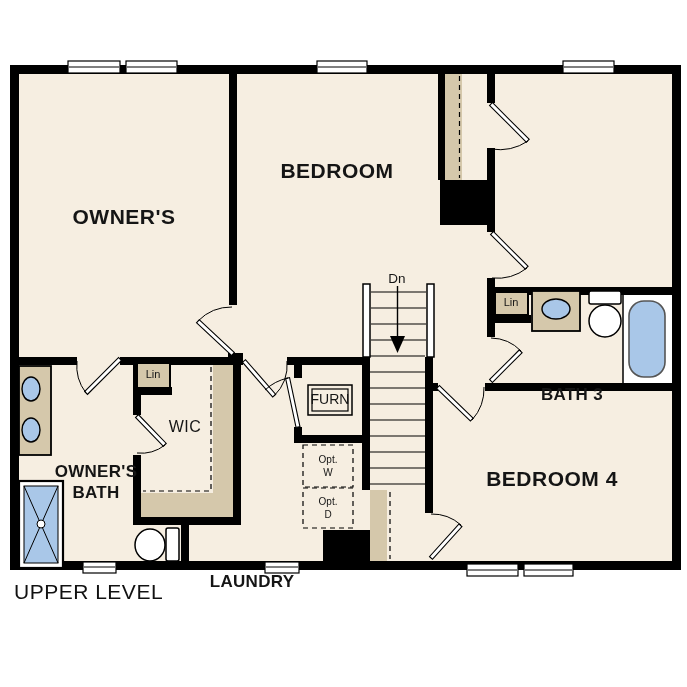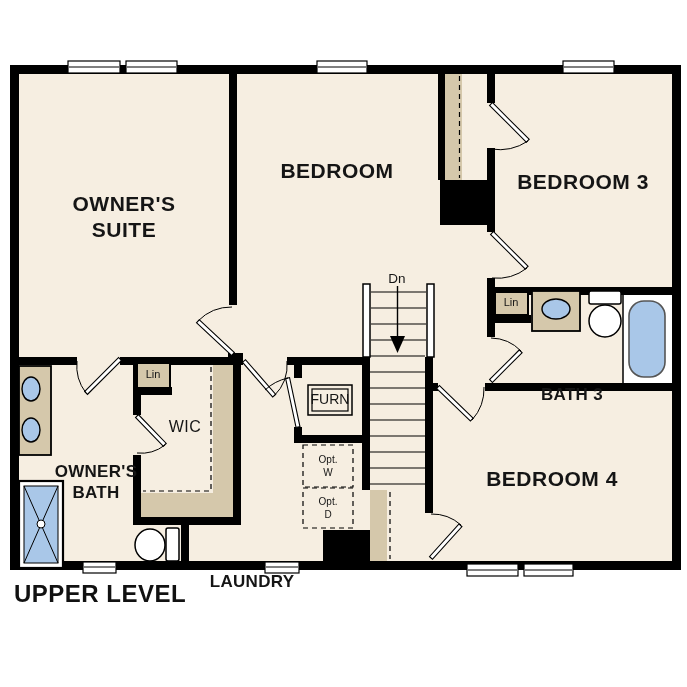--- a/index.html
+++ b/index.html
@@ -6,21 +6,21 @@
   .canvas{position:relative;width:687px;height:687px;background:#fff;overflow:hidden;
           font-family:"Liberation Sans",sans-serif;color:#111;}
   .canvas svg{position:absolute;left:0;top:0;}
   .lbl{position:absolute;transform:translate(-50%,-50%);text-align:center;white-space:nowrap;
        color:#151515;line-height:1.25;}
   .room{font-weight:bold;font-size:21px;letter-spacing:.5px;}
   .room-sm{font-weight:bold;font-size:17px;letter-spacing:.3px;margin-top:35px;}
   .small{font-size:11px;font-weight:normal;}
   .tiny{font-size:10px;font-weight:normal;line-height:1.3;}
   .wic{font-size:16px;font-weight:normal;letter-spacing:.5px;text-align:right;}
-  .title{position:absolute;left:14px;top:580px;font-size:24px;font-weight:bold;letter-spacing:.5px;}
+  .title{position:absolute;left:14px;top:580px;font-size:21px;font-weight:normal;letter-spacing:.5px;}
   .leaf{fill:#fff;stroke:#000;stroke-width:1.1;}
   .arc{fill:none;stroke:#000;stroke-width:1;}
   .wall{fill:#000;}
   .win{fill:#fff;stroke:#000;stroke-width:1.2;}
   .winline{stroke:#000;stroke-width:1;}
   .tread{stroke:#000;stroke-width:1.2;}
   .dash{stroke:#000;stroke-width:1.2;stroke-dasharray:5 4;fill:none;}
 </style>
 </head>
 <body>
@@ -220,24 +220,22 @@
   </g>
 
   <g>
     <rect class="dash" x="303" y="445" width="50" height="42" fill="var(--opt_gray)"></rect>
     <rect class="dash" x="303" y="488" width="50" height="40" fill="var(--opt_gray)"></rect>
   </g>
 </svg>
 
   <div class="lbl room" style="left:124px;top:217px;">
       <div>OWNER'S</div>
-      <div>SUITE</div>
     </div>
   <div class="lbl room" style="left:337px;top:171px;">BEDROOM</div>
-  <div class="lbl room" style="left:583px;top:182px;">BEDROOM 3</div>
   <div class="lbl room-sm" style="left:572px;top:360px;">BATH 3</div>
   <div class="lbl room" style="left:552px;top:479px;">BEDROOM 4</div>
   <div class="lbl room-sm" style="left:96px;top:447px;">
       <div>OWNER'S</div>
       <div>BATH</div>
     </div>
   <div class="lbl wic" style="left:185px;top:427px;">WIC</div>
   <div class="lbl room-sm" style="left:252px;top:547px;">LAUNDRY</div>
   <div class="lbl small" style="left:330px;top:400px;font-size:14px;">FURN</div>
   <div class="lbl tiny" style="left:328px;top:466px;">

